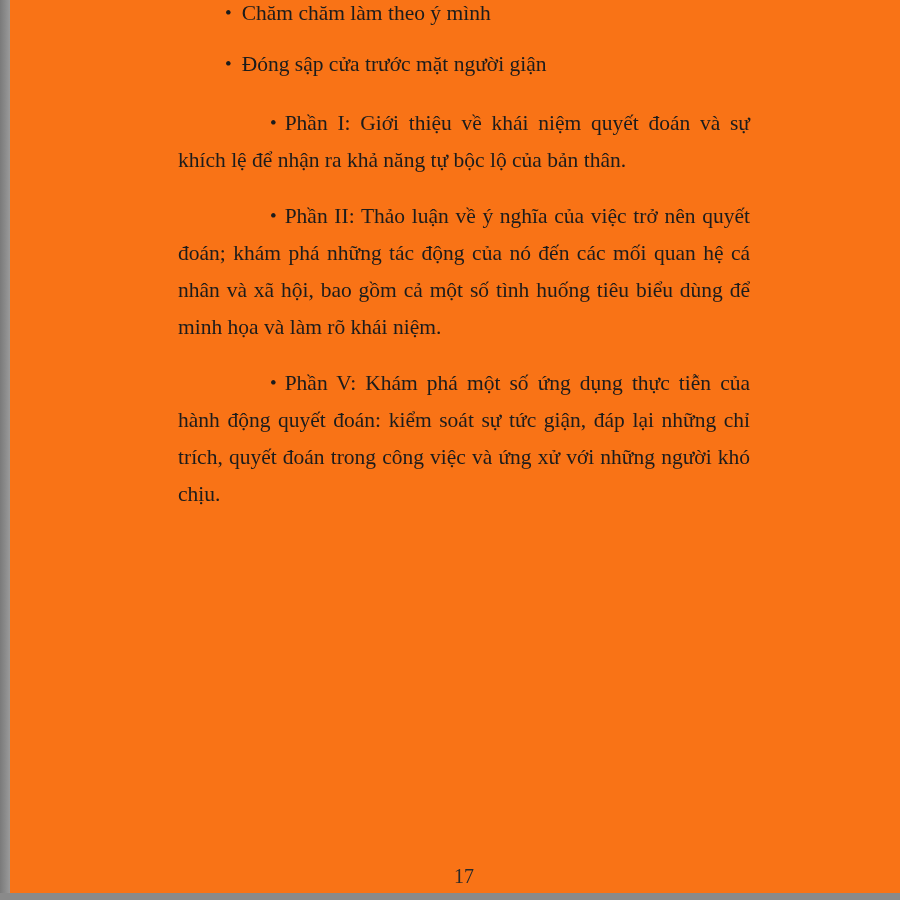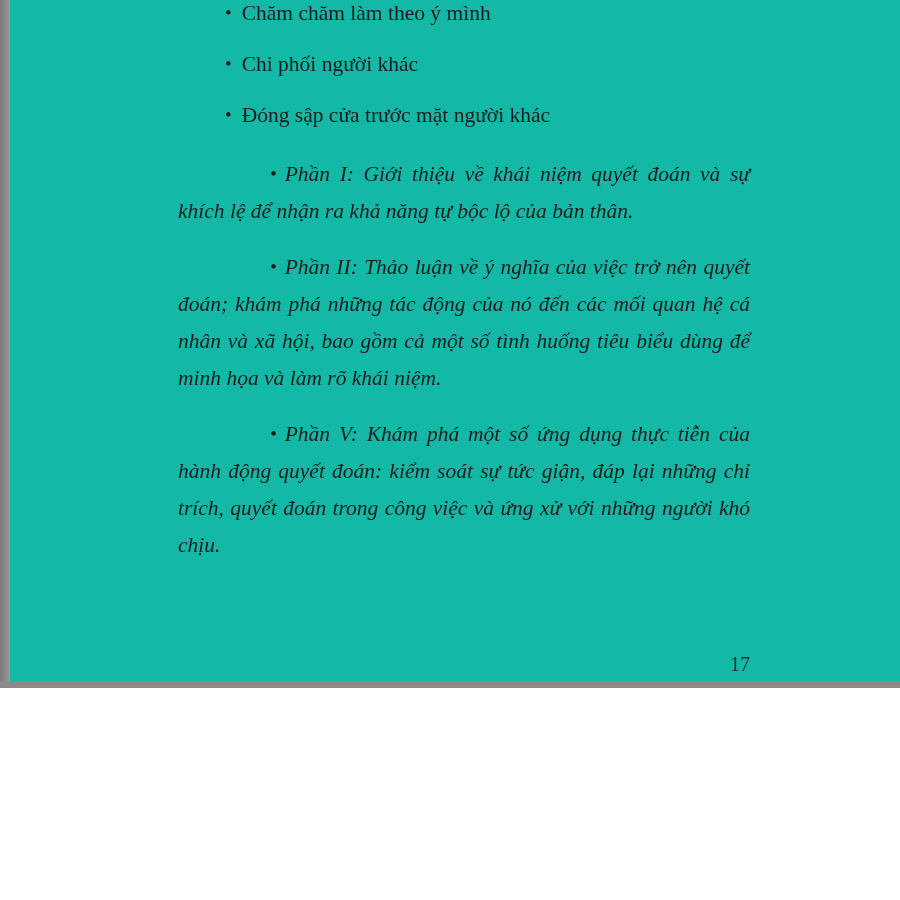--- a/index.html
+++ b/index.html
@@ -3,22 +3,22 @@
 <meta charset="utf-8">
 <style>
   html, body {
     margin: 0;
     padding: 0;
     background: #ffffff;
   }
   .page {
     position: relative;
     width: 900px;
-    height: 688px;
-    background: #14b8a6;
+    height: 900px;
+    background: #f97316;
     overflow: hidden;
     font-family: "Liberation Serif", "DejaVu Serif", serif;
     color: #1c1c1c;
   }
   .edge-left {
     position: absolute;
     left: 0;
     top: 0;
     width: 10px;
     height: 100%;
@@ -62,49 +62,47 @@
     font-size: 21.5px;
     margin-bottom: 27px;
     line-height: 1.1;
   }
   .section-para {
     font-size: 21.5px;
     line-height: 37px;
     text-align: justify;
     text-indent: 46px;
     margin: 16px 0 18px 0;
-    font-style: italic;
   }
   .section-para .dot {
     margin-right: 8px;
   }
   .page-number {
     position: absolute;
     bottom: 12px;
     left: 178px;
     width: 572px;
-    text-align: right;
+    text-align: center;
     font-size: 20px;
     color: #2a2a2a;
   }
 </style>
 </head>
 <body>
 
 <div class="page">
 
   <div class="edge-left"></div>
   <div class="edge-bottom"></div>
 
   <div class="content">
 
     <div class="bullet-list">
       <div class="bullet-item"><span class="dot">•</span><span>Chăm chăm làm theo ý mình</span></div>
-      <div class="bullet-item"><span class="dot">•</span><span>Chi phối người khác</span></div>
-      <div class="bullet-item"><span class="dot">•</span><span>Đóng sập cửa trước mặt người khác</span></div>
+      <div class="bullet-item"><span class="dot">•</span><span>Đóng sập cửa trước mặt người giận</span></div>
     </div>
 
 
     <p class="section-para"><span class="dot">•</span><span>Phần I: Giới thiệu về khái niệm quyết đoán và sự khích lệ để nhận ra khả năng tự bộc lộ của bản thân.</span></p>
 
     <p class="section-para"><span class="dot">•</span><span>Phần II: Thảo luận về ý nghĩa của việc trở nên quyết đoán; khám phá những tác động của nó đến các mối quan hệ cá nhân và xã hội, bao gồm cả một số tình huống tiêu biểu dùng để minh họa và làm rõ khái niệm.</span></p>
 
 
 
     <p class="section-para"><span class="dot">•</span><span>Phần V:  Khám phá một số ứng dụng thực tiễn của hành động quyết đoán: kiểm soát sự tức giận, đáp lại những chỉ trích, quyết đoán trong công việc và ứng xử với những người khó chịu.</span></p>

